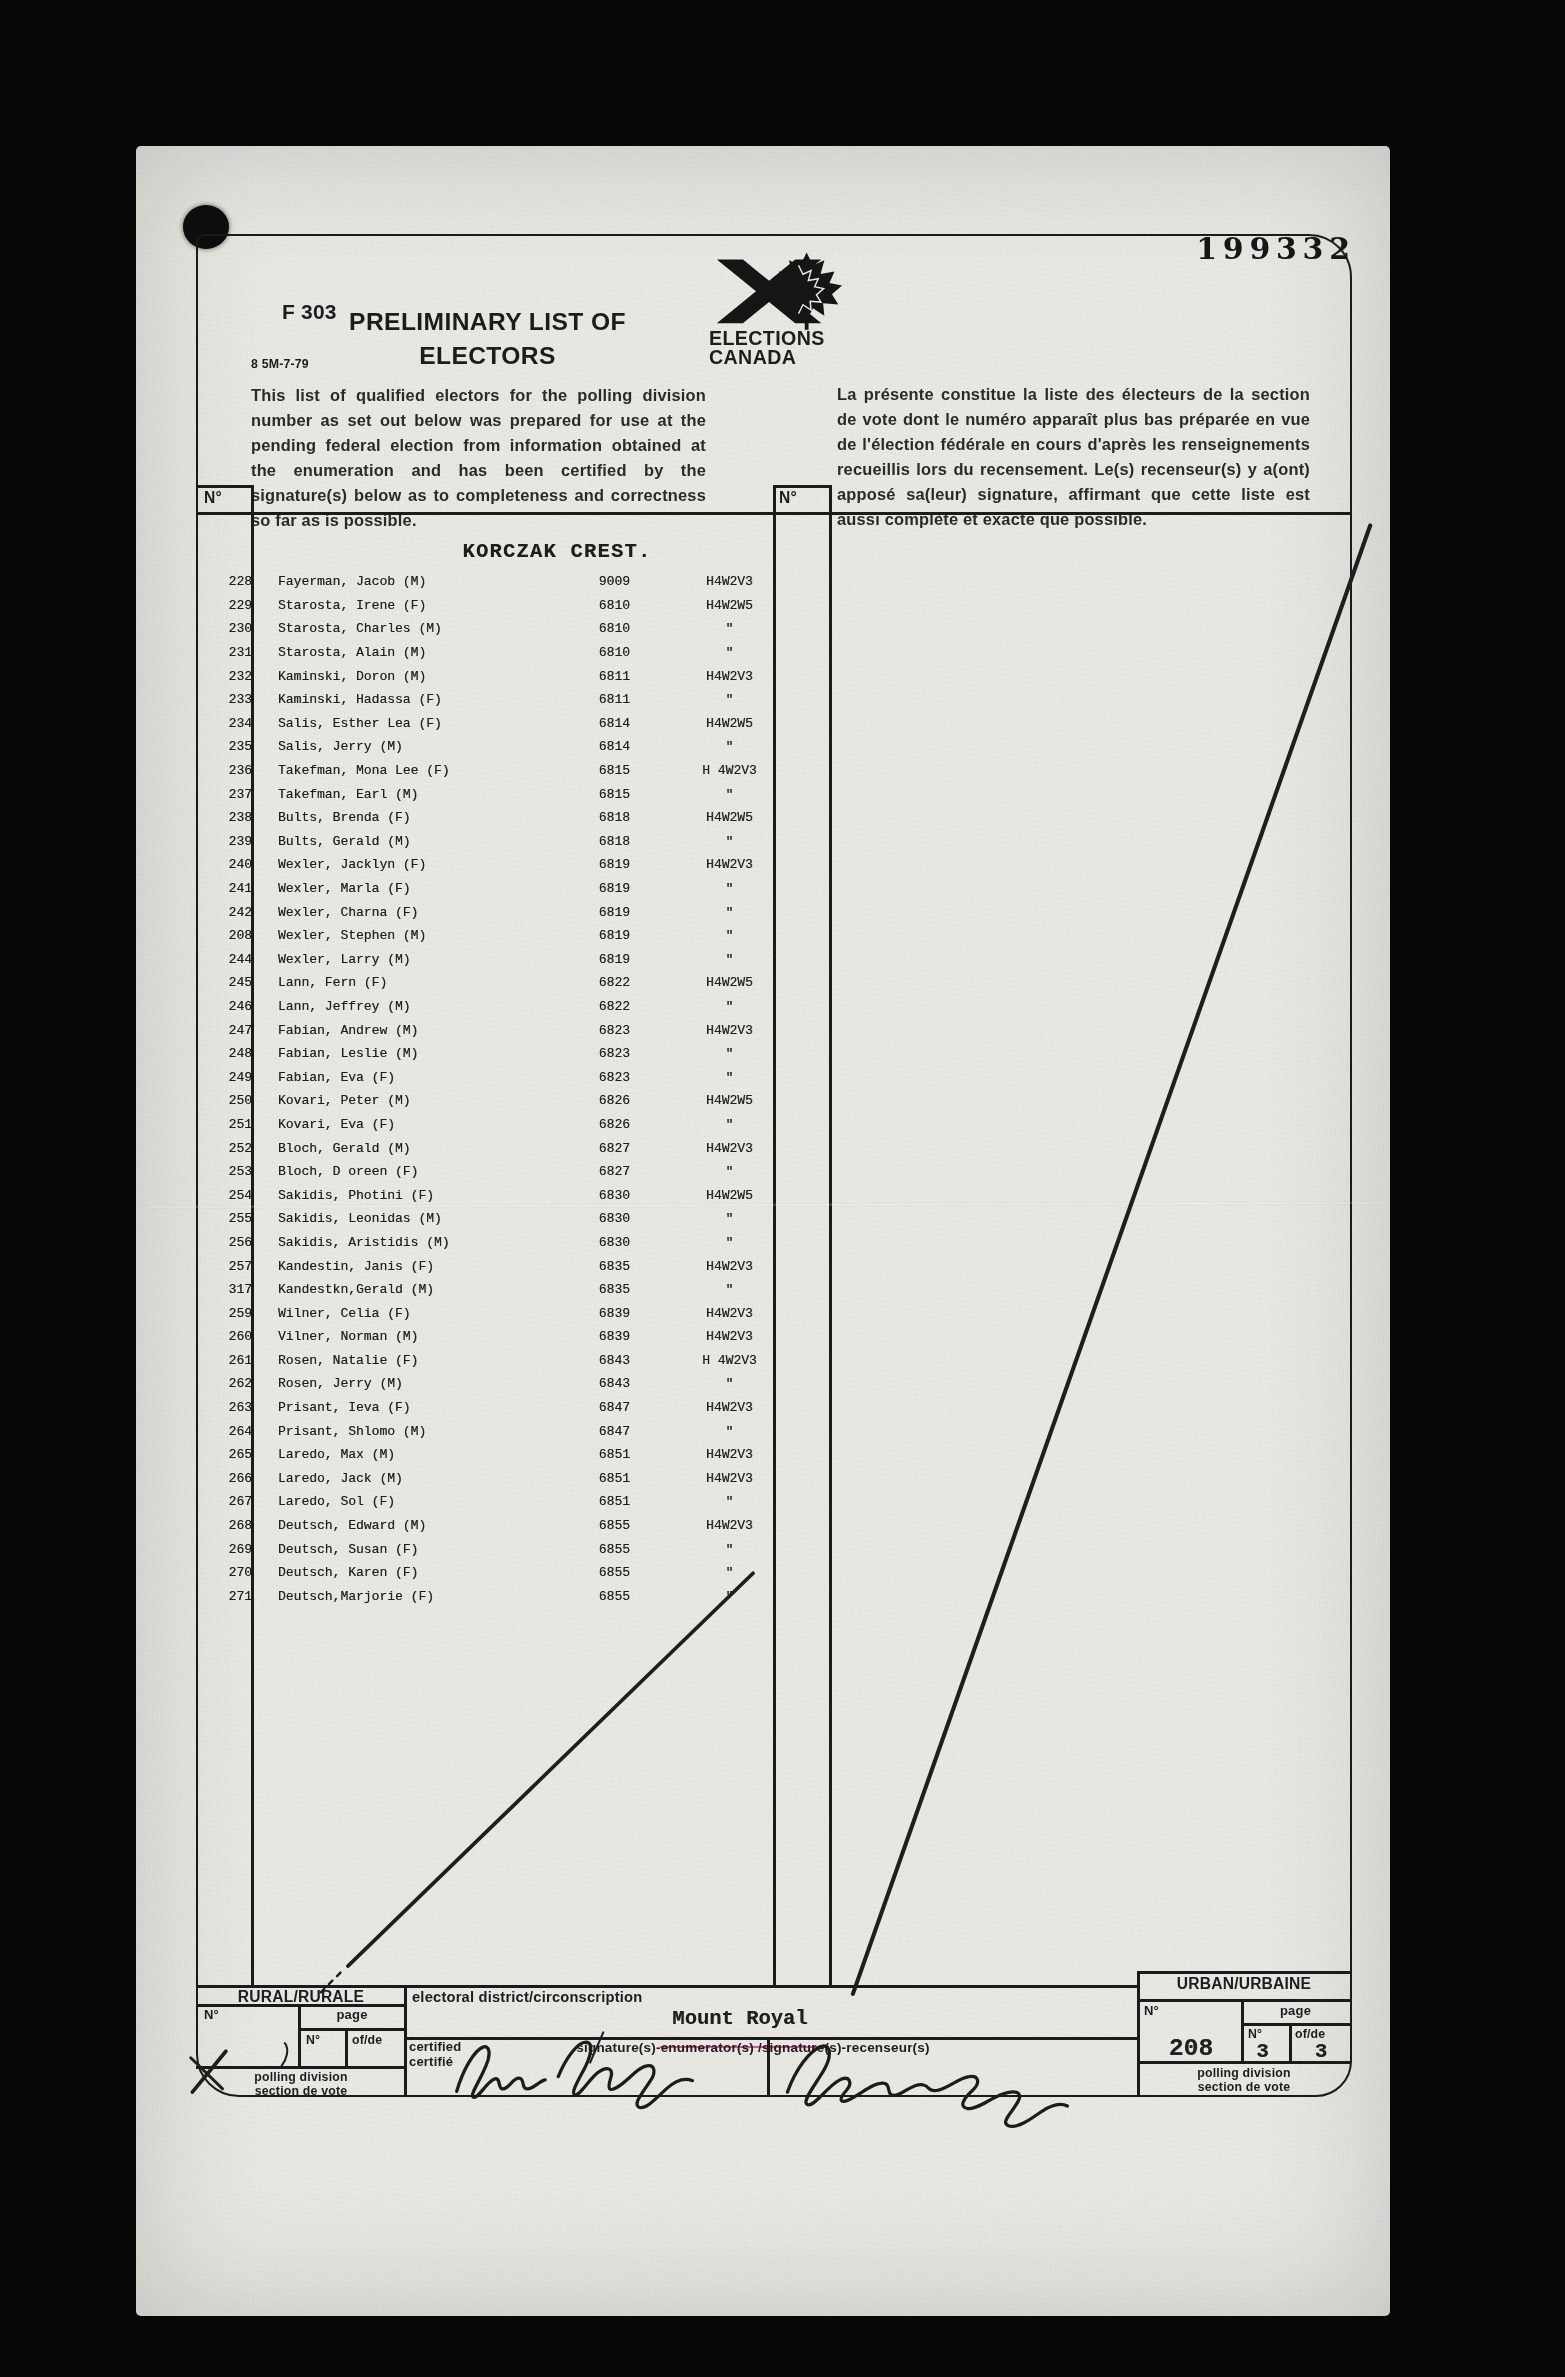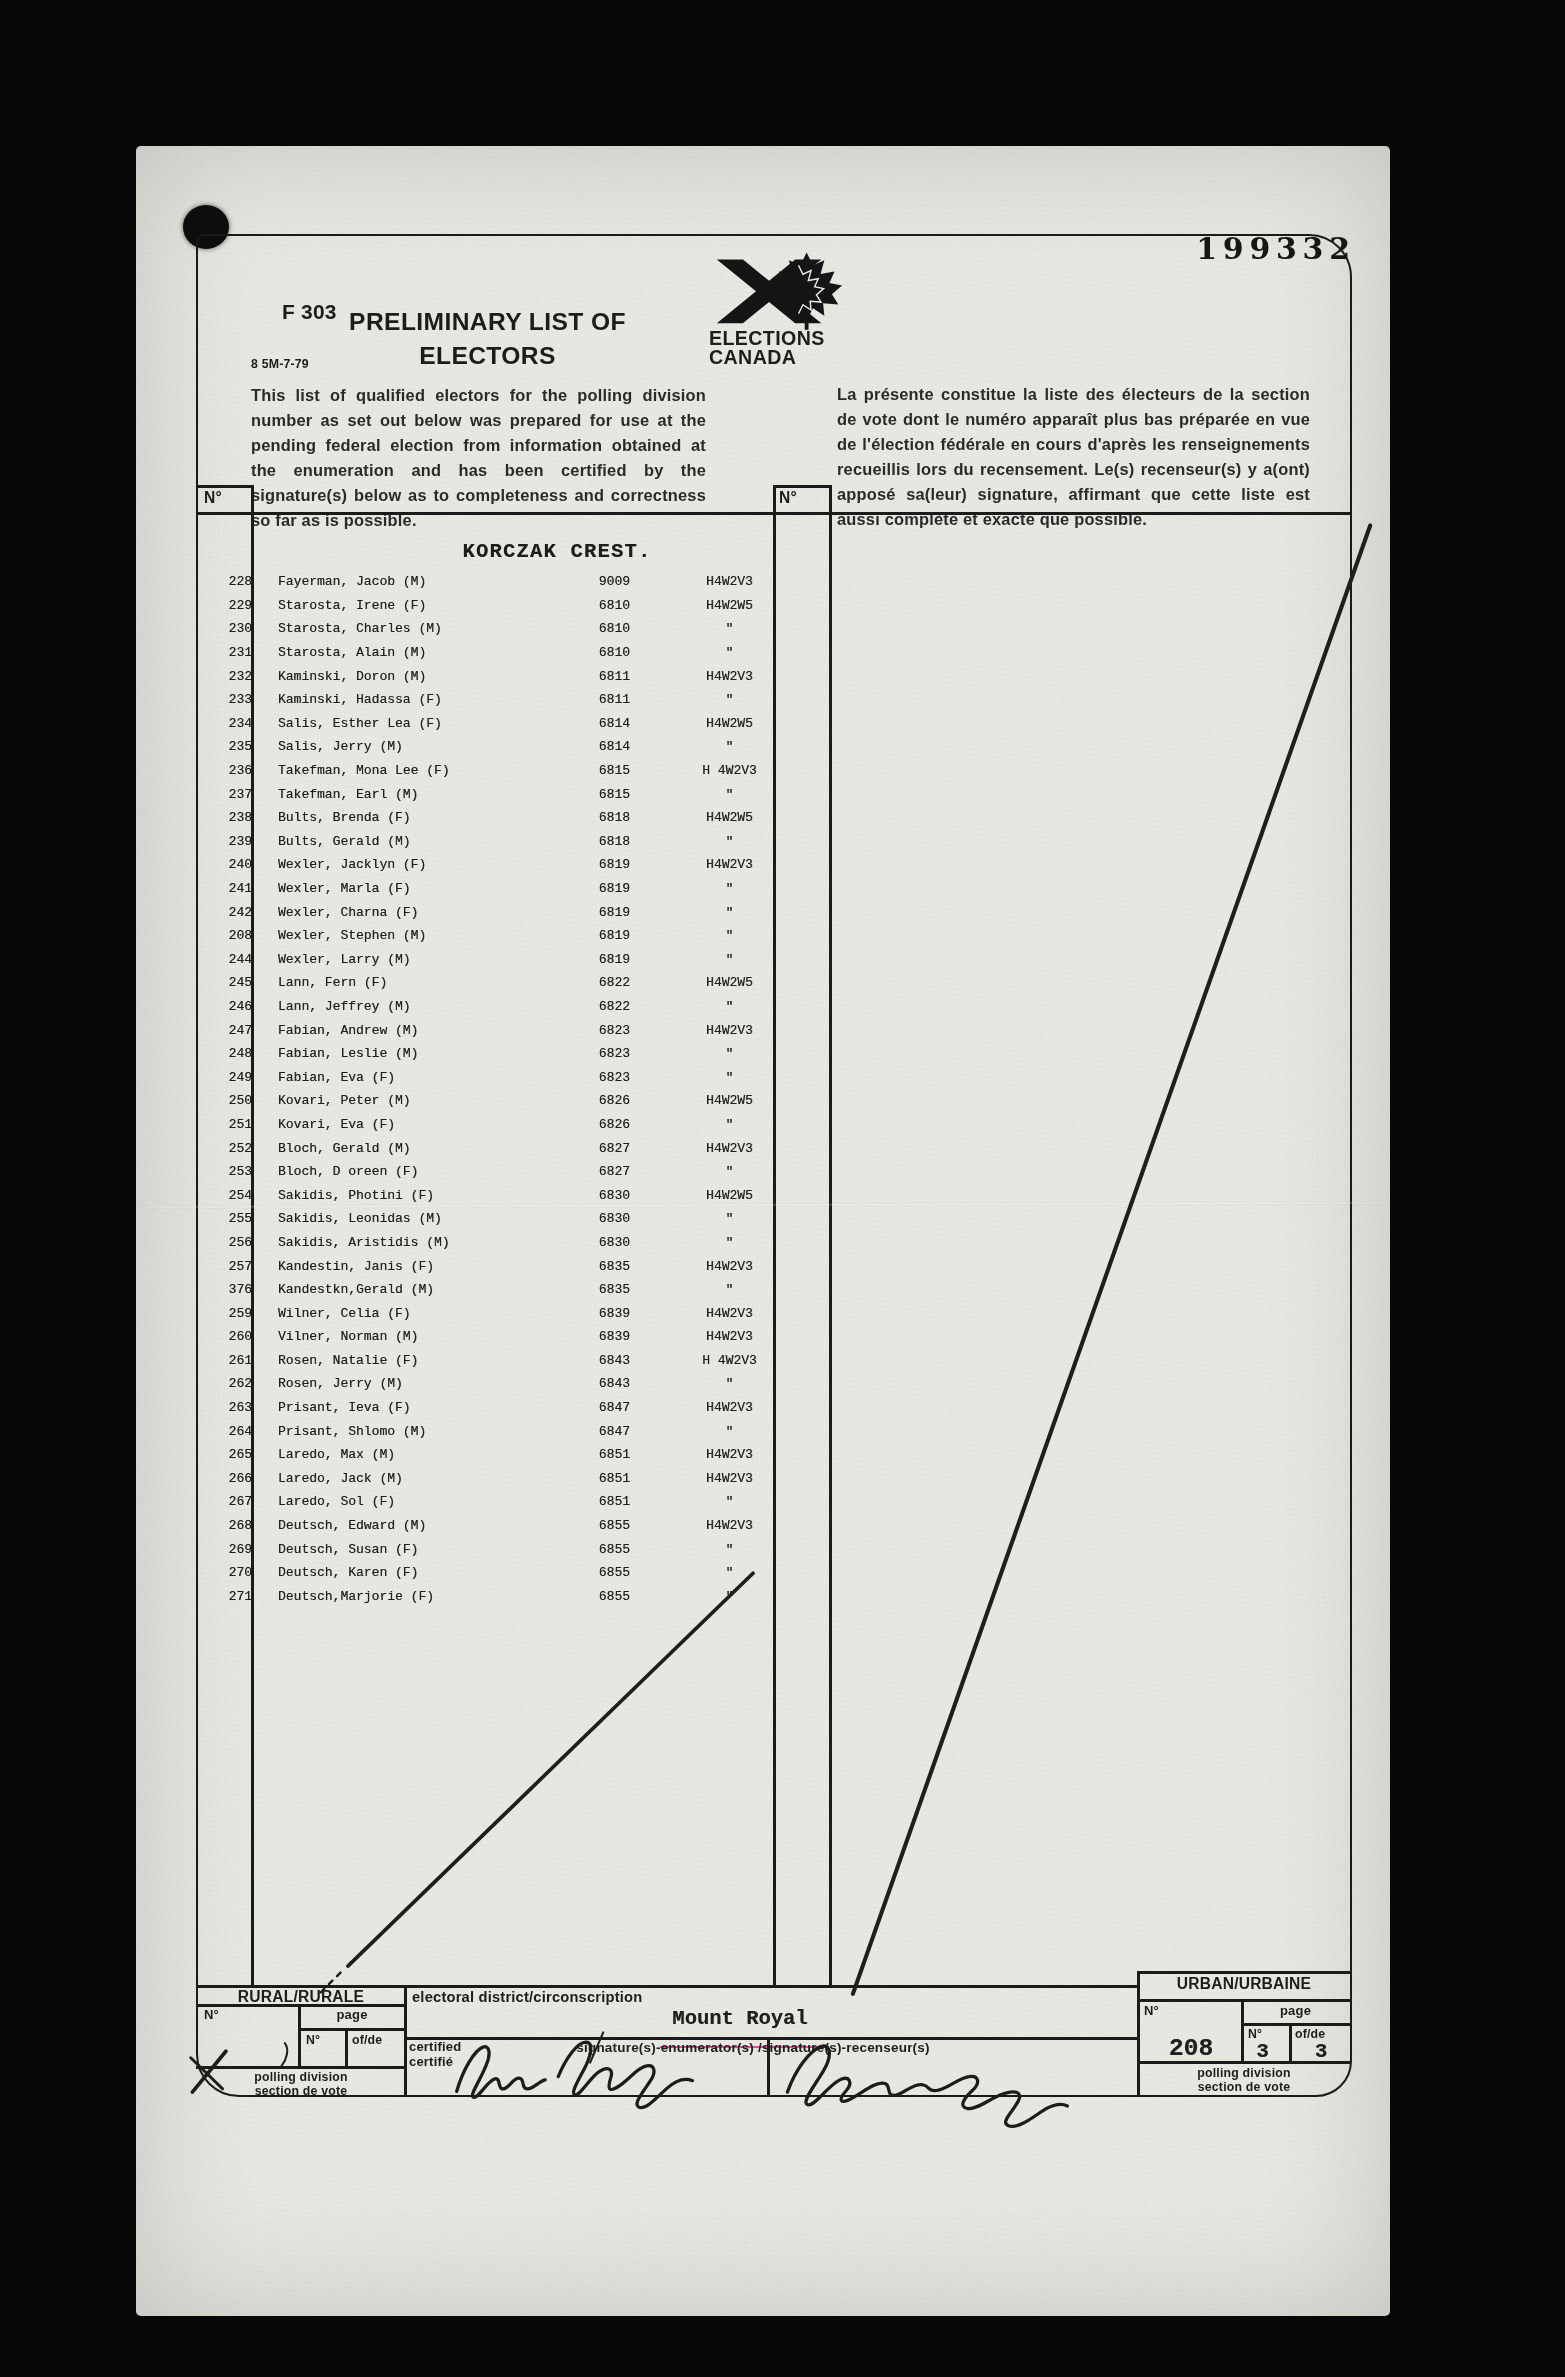--- a/index.html
+++ b/index.html
@@ -318,21 +318,21 @@
 
     <div class="row">
       <span class="c-no">257</span>
       <span></span>
       <span class="c-name">Kandestin, Janis (F)</span>
       <span class="c-civic">6835</span>
       <span class="c-postal">H4W2V3</span>
     </div>
 
     <div class="row">
-      <span class="c-no">376</span>
+      <span class="c-no">317</span>
       <span></span>
       <span class="c-name">Kandestkn,Gerald (M)</span>
       <span class="c-civic">6835</span>
       <span class="c-postal">"</span>
     </div>
 
     <div class="row">
       <span class="c-no">259</span>
       <span></span>
       <span class="c-name">Wilner, Celia (F)</span>

